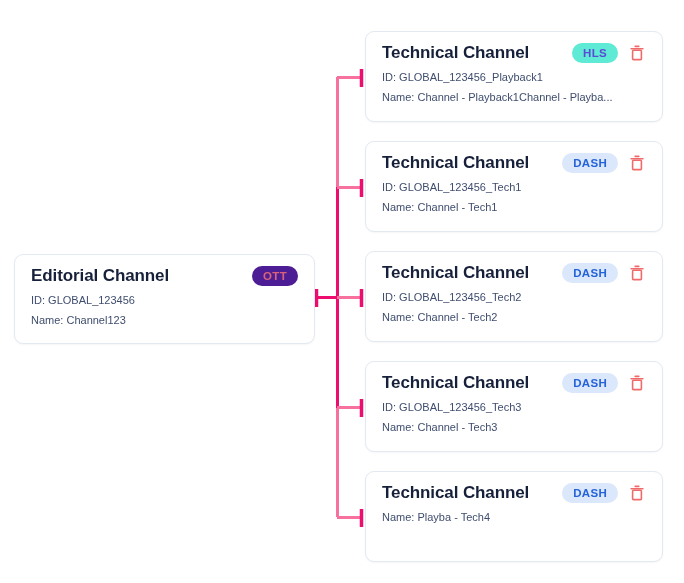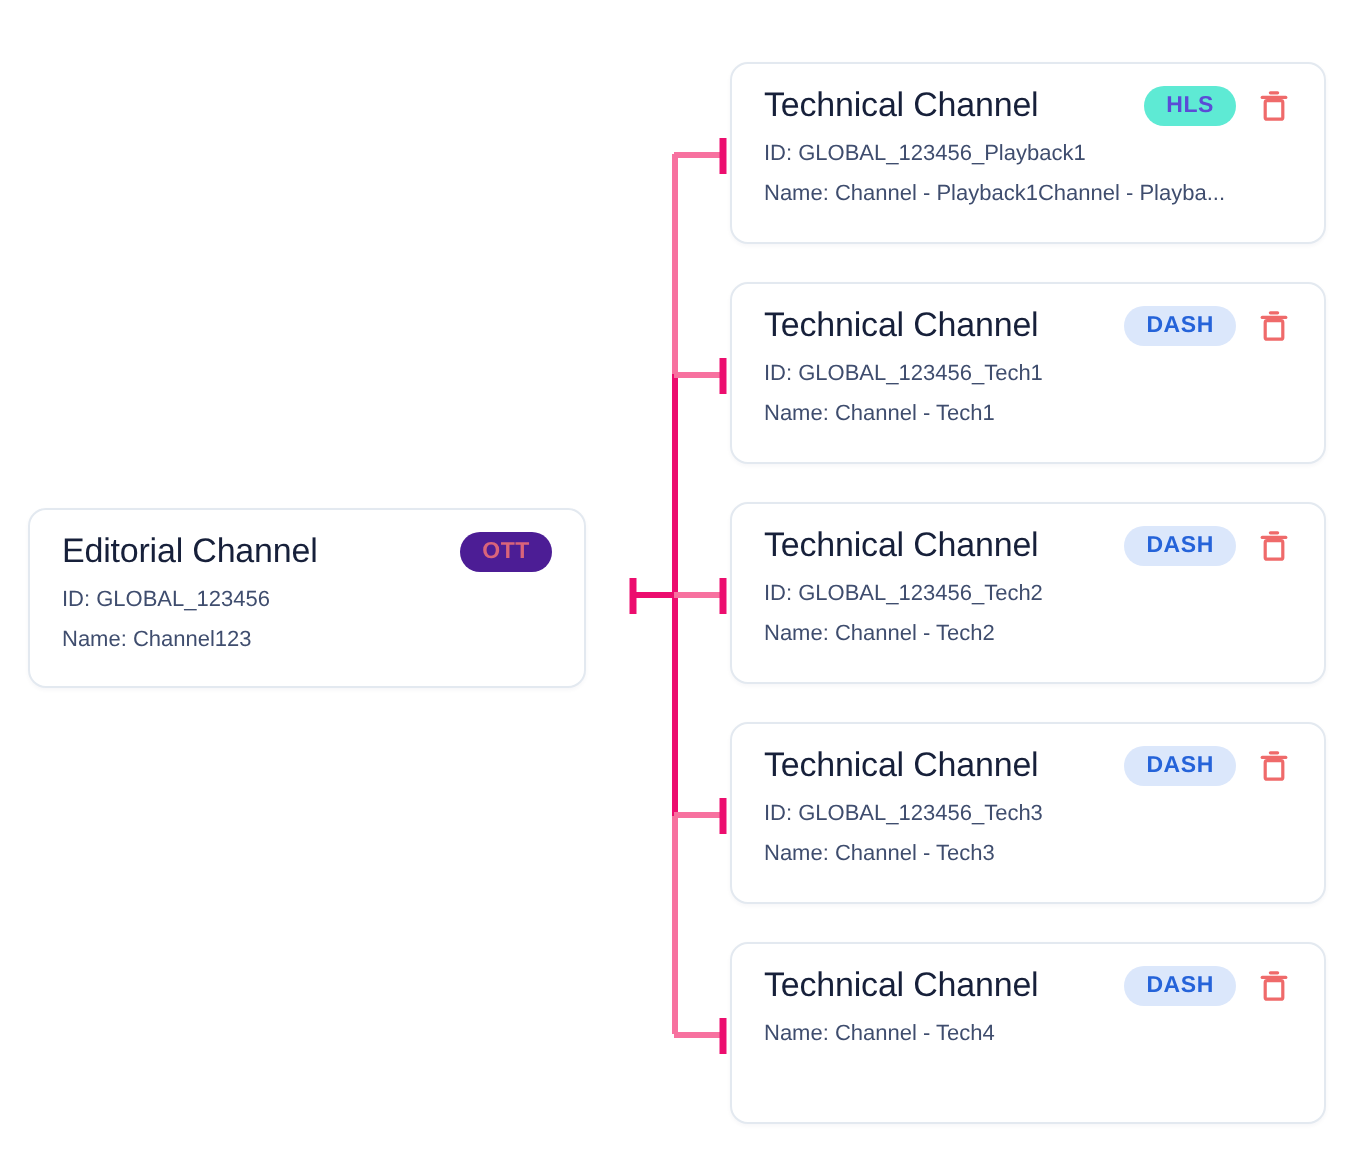--- a/index.html
+++ b/index.html
@@ -30,21 +30,21 @@
     padding: 11px 16px 12px 16px;
   }
   .node-head {
     display: flex;
     align-items: center;
     gap: 8px;
     margin-bottom: 8px;
   }
   .node-title {
     font-size: 17px;
-    font-weight: normal;
+    font-weight: bold;
     color: #17203a;
     letter-spacing: -0.1px;
     white-space: nowrap;
     flex: 0 0 auto;
   }
   .head-spacer {
     flex: 1 1 auto;
   }
   .badge {
     font-size: 11.5px;
@@ -114,21 +114,21 @@
     <line x1="337" y1="297.5" x2="362" y2="297.5" stroke="#f7719f" stroke-width="3"></line>
     <line x1="361.5" y1="289" x2="361.5" y2="307" stroke="#ec0d6e" stroke-width="3.5"></line>
 
     <line x1="337" y1="407.5" x2="362" y2="407.5" stroke="#f7719f" stroke-width="3"></line>
     <line x1="361.5" y1="399" x2="361.5" y2="417" stroke="#ec0d6e" stroke-width="3.5"></line>
 
     <line x1="337" y1="517.5" x2="362" y2="517.5" stroke="#f7719f" stroke-width="3"></line>
     <line x1="361.5" y1="509" x2="361.5" y2="527" stroke="#ec0d6e" stroke-width="3.5"></line>
   </svg>
 
-  <div class="node" style="left:14px; top:254px; width:279px; height:90px;">
+  <div class="node" style="left:14px; top:254px; width:301px; height:90px;">
     <div class="node-head">
       <span class="node-title">Editorial Channel</span>
       <span class="head-spacer"></span>
       <span class="badge badge-ott">OTT</span>
     </div>
     <div class="node-line">ID: GLOBAL_123456</div>
     <div class="node-line">Name: Channel123</div>
   </div>
 
   <div class="node" style="left:365px; top:31px; width:298px; height:91px;">
@@ -205,16 +205,16 @@
       <span class="head-spacer"></span>
       <span class="badge badge-dash">DASH</span>
       <span class="trash-btn">
         <svg width="18" height="18" viewBox="0 0 18 18" fill="none" stroke="#ef6a6a" stroke-width="1.6" stroke-linecap="round">
           <path d="M7.2 2.4h3.6"></path>
           <path d="M3.1 4.7h11.8"></path>
           <rect x="4.6" y="6.3" width="8.8" height="9.3" rx="0.9"></rect>
         </svg>
       </span>
     </div>
-    <div class="node-line">Name: Channel - Tech4</div>
+    <div class="node-line">Name: Playba - Tech4</div>
   </div>
 
 </div>
 
 </body></html>

